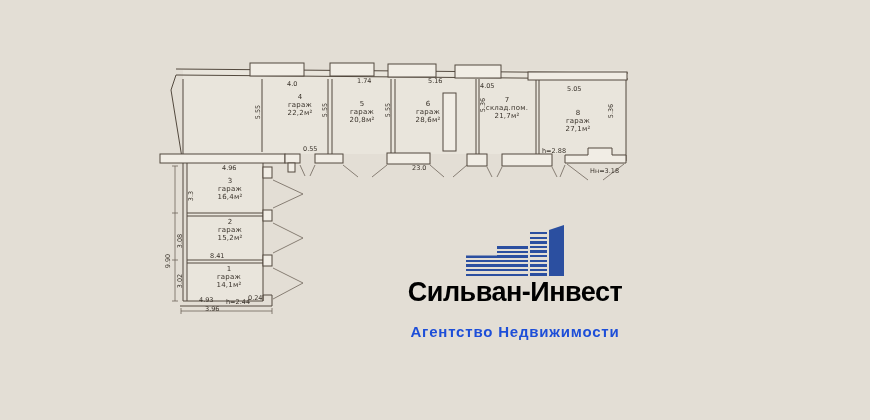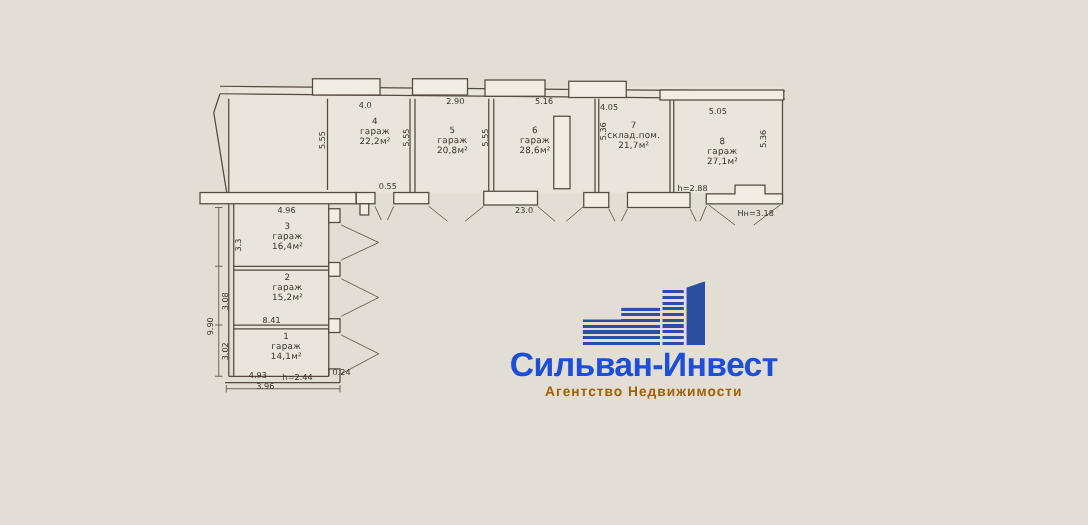--- a/index.html
+++ b/index.html
@@ -36,27 +36,27 @@
   }
   .bld-tower-solid{
     position:absolute;left:83px;bottom:1px;width:15px;height:51px;
     background:#2b4fa0;
     clip-path:polygon(0 10%,100% 0,100% 100%,0 100%);
   }
   .logo-title{
     margin-top:2px;text-align:center;
     font-family:"Liberation Sans", sans-serif;
     font-weight:bold;font-size:27px;line-height:27px;
-    color:#1d4ed8;letter-spacing:-0.5px;
+    color:#000000;letter-spacing:-0.5px;
   }
   .logo-subtitle{
-    margin-top:2px;text-align:center;
+    margin-top:17px;text-align:center;
     font-family:"Liberation Sans", sans-serif;
-    font-weight:bold;font-size:11px;
-    color:#a16207;letter-spacing:0.8px;
+    font-weight:bold;font-size:15px;
+    color:#1d4ed8;letter-spacing:0.8px;
   }
 </style>
 </head>
 <body>
 
 <div class="stage">
 
   <svg class="plan-svg" width="870" height="420" viewBox="0 0 870 420">
     <g stroke="#53493e" stroke-width="1" fill="none">
 
@@ -178,42 +178,42 @@
     <div>склад.пом.</div>
     <div>21,7м²</div>
   </div>
   <div class="room-label" style="left:553px;top:109px">
     <div>8</div>
     <div>гараж</div>
     <div>27,1м²</div>
   </div>
 
   <span class="dim" style="left:287px;top:80px">4.0</span>
-  <span class="dim" style="left:357px;top:77px">2.90</span>
+  <span class="dim" style="left:357px;top:77px">1.74</span>
   <span class="dim" style="left:428px;top:77px">5.16</span>
   <span class="dim" style="left:480px;top:82px">4.05</span>
   <span class="dim" style="left:567px;top:85px">5.05</span>
   <span class="dim rot" style="left:246px;top:108px">5.55</span>
   <span class="dim rot" style="left:313px;top:106px">5.55</span>
   <span class="dim rot" style="left:376px;top:106px">5.55</span>
   <span class="dim rot" style="left:471px;top:101px">5.36</span>
   <span class="dim rot" style="left:599px;top:107px">5.36</span>
   <span class="dim" style="left:303px;top:145px">0.55</span>
   <span class="dim" style="left:412px;top:164px">23.0</span>
   <span class="dim" style="left:542px;top:147px">h=2.88</span>
   <span class="dim" style="left:590px;top:167px">Hн=3.18</span>
   <span class="dim" style="left:222px;top:164px">4.96</span>
   <span class="dim rot" style="left:179px;top:192px">3.3</span>
   <span class="dim rot" style="left:168px;top:237px">3.08</span>
   <span class="dim rot" style="left:156px;top:257px">9.90</span>
   <span class="dim rot" style="left:168px;top:277px">3.02</span>
   <span class="dim" style="left:210px;top:252px">8.41</span>
   <span class="dim" style="left:199px;top:296px">4.93</span>
   <span class="dim" style="left:226px;top:298px">h=2.44</span>
-  <span class="dim" style="left:266px;top:294px">0.24</span>
+  <span class="dim" style="left:248px;top:294px">0.24</span>
   <span class="dim" style="left:205px;top:305px">3.96</span>
 
   <div class="logo">
     <div class="bld">
       <div class="bld-left"></div>
       <div class="bld-tower-stripes"></div>
       <div class="bld-tower-solid"></div>
     </div>
     <div class="logo-title">Сильван-Инвест</div>
     <div class="logo-subtitle">Агентство Недвижимости</div>

